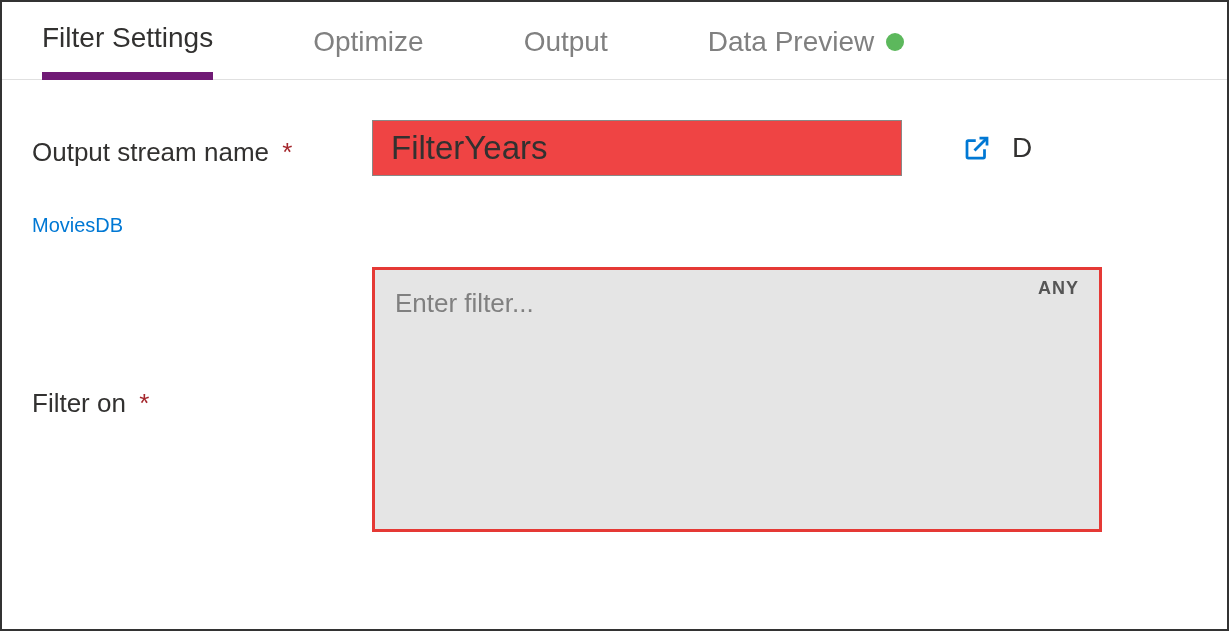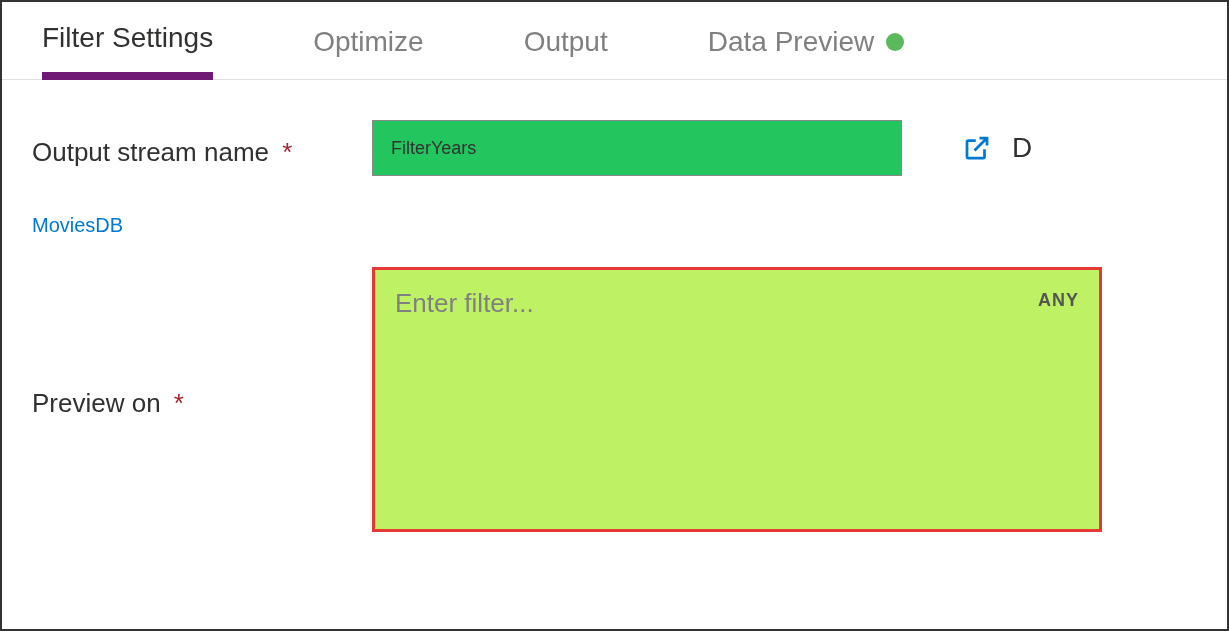--- a/index.html
+++ b/index.html
@@ -62,47 +62,47 @@
       padding-top: 8px;
     }
     .required-asterisk {
       color: #a4262c;
       margin-left: 6px;
     }
     .text-input {
       width: 530px;
       height: 56px;
       padding: 0 18px;
-      font-size: 18px;
+      font-size: 33px;
       color: #323130;
       border: 1px solid #8a8886;
-      background: #22c55e;
+      background: #ef4444;
       outline: none;
     }
     .stream-link {
       font-size: 20px;
       color: #0078d4;
       padding-top: 8px;
       cursor: pointer;
     }
     .filter-box {
       width: 730px;
       height: 265px;
       border: 3px solid #e53935;
-      background: #bef264;
+      background: #e5e5e5;
       position: relative;
       padding: 18px 20px;
     }
     .filter-placeholder {
       font-size: 26px;
       color: #808080;
     }
     .filter-type-badge {
       position: absolute;
-      top: 20px;
+      top: 8px;
       right: 20px;
       font-size: 18px;
       font-weight: 700;
       color: #555;
       letter-spacing: 1px;
     }
     .right-controls {
       display: flex;
       align-items: center;
       gap: 20px;
@@ -158,21 +158,21 @@
       <span class="truncated-text">D</span>
     </div>
   </div>
 
   <div class="form-row">
     <div class="stream-link">MoviesDB</div>
   </div>
 
   <div class="form-row">
     <div class="form-label">
-      <span>Preview on</span>
+      <span>Filter on</span>
       <span class="required-asterisk">*</span>
     </div>
     <div class="filter-box">
       <span class="filter-placeholder">Enter filter...</span>
       <span class="filter-type-badge">ANY</span>
     </div>
   </div>
 
 </div>
 

